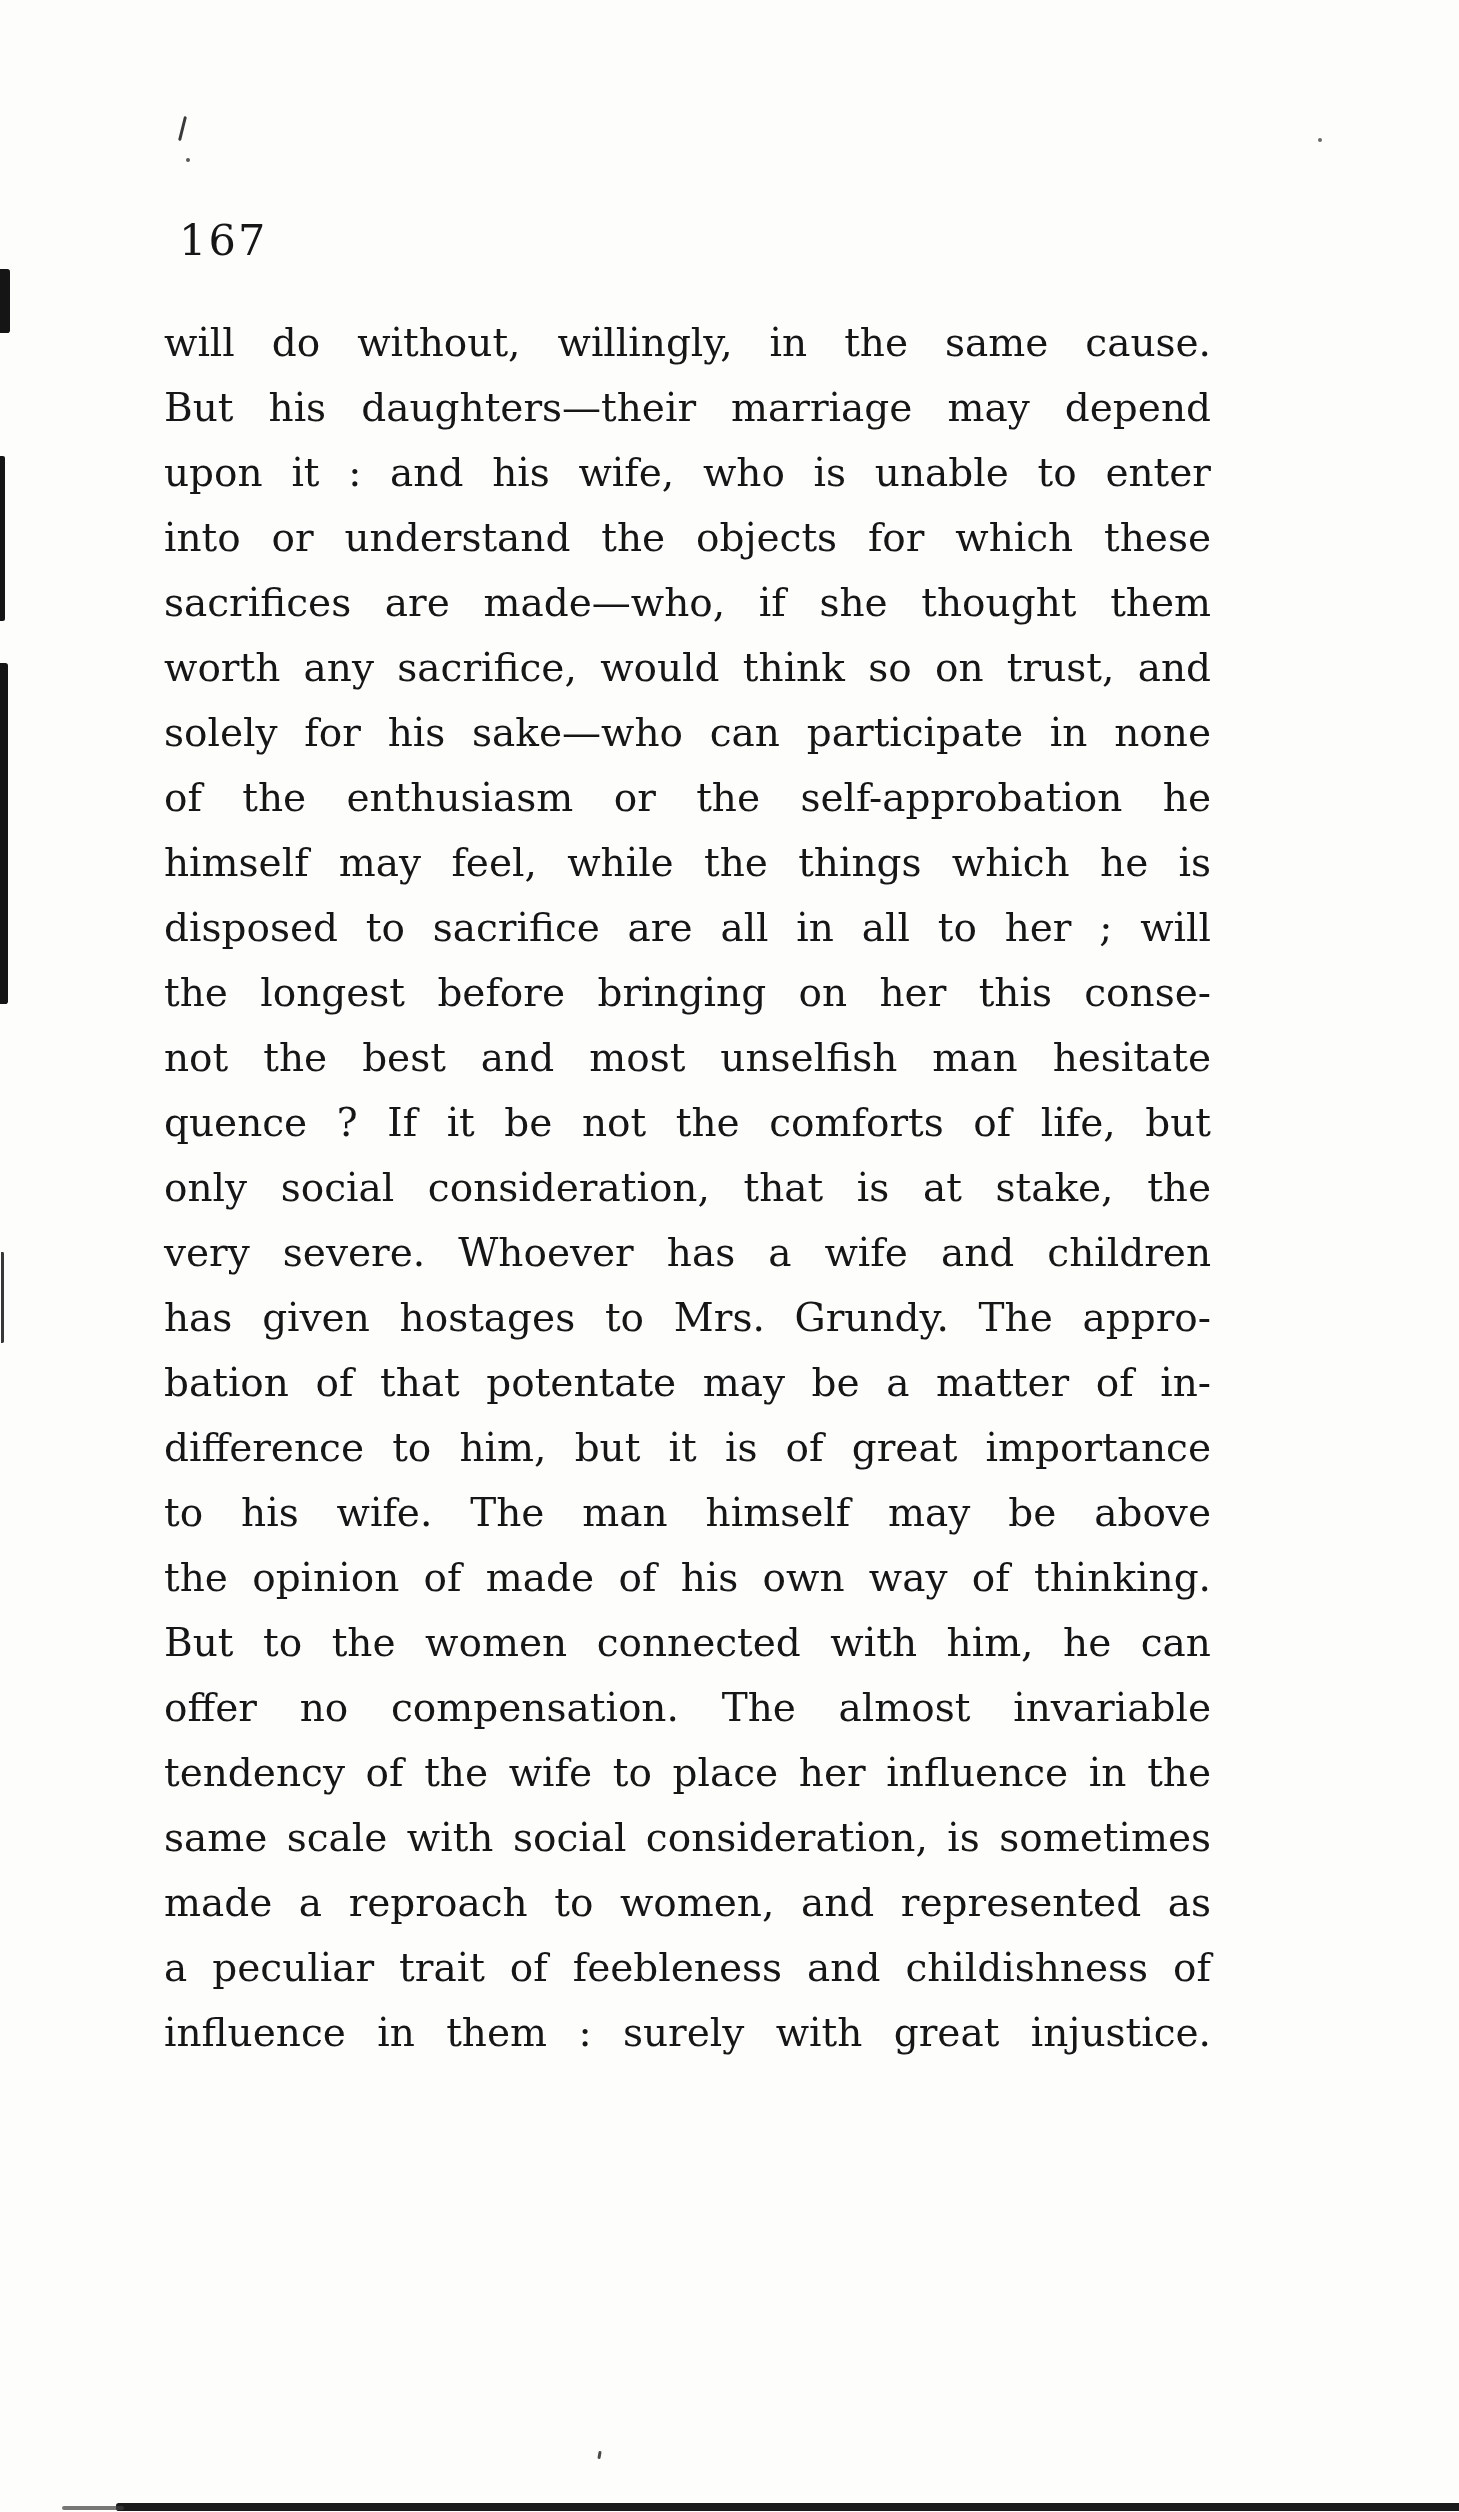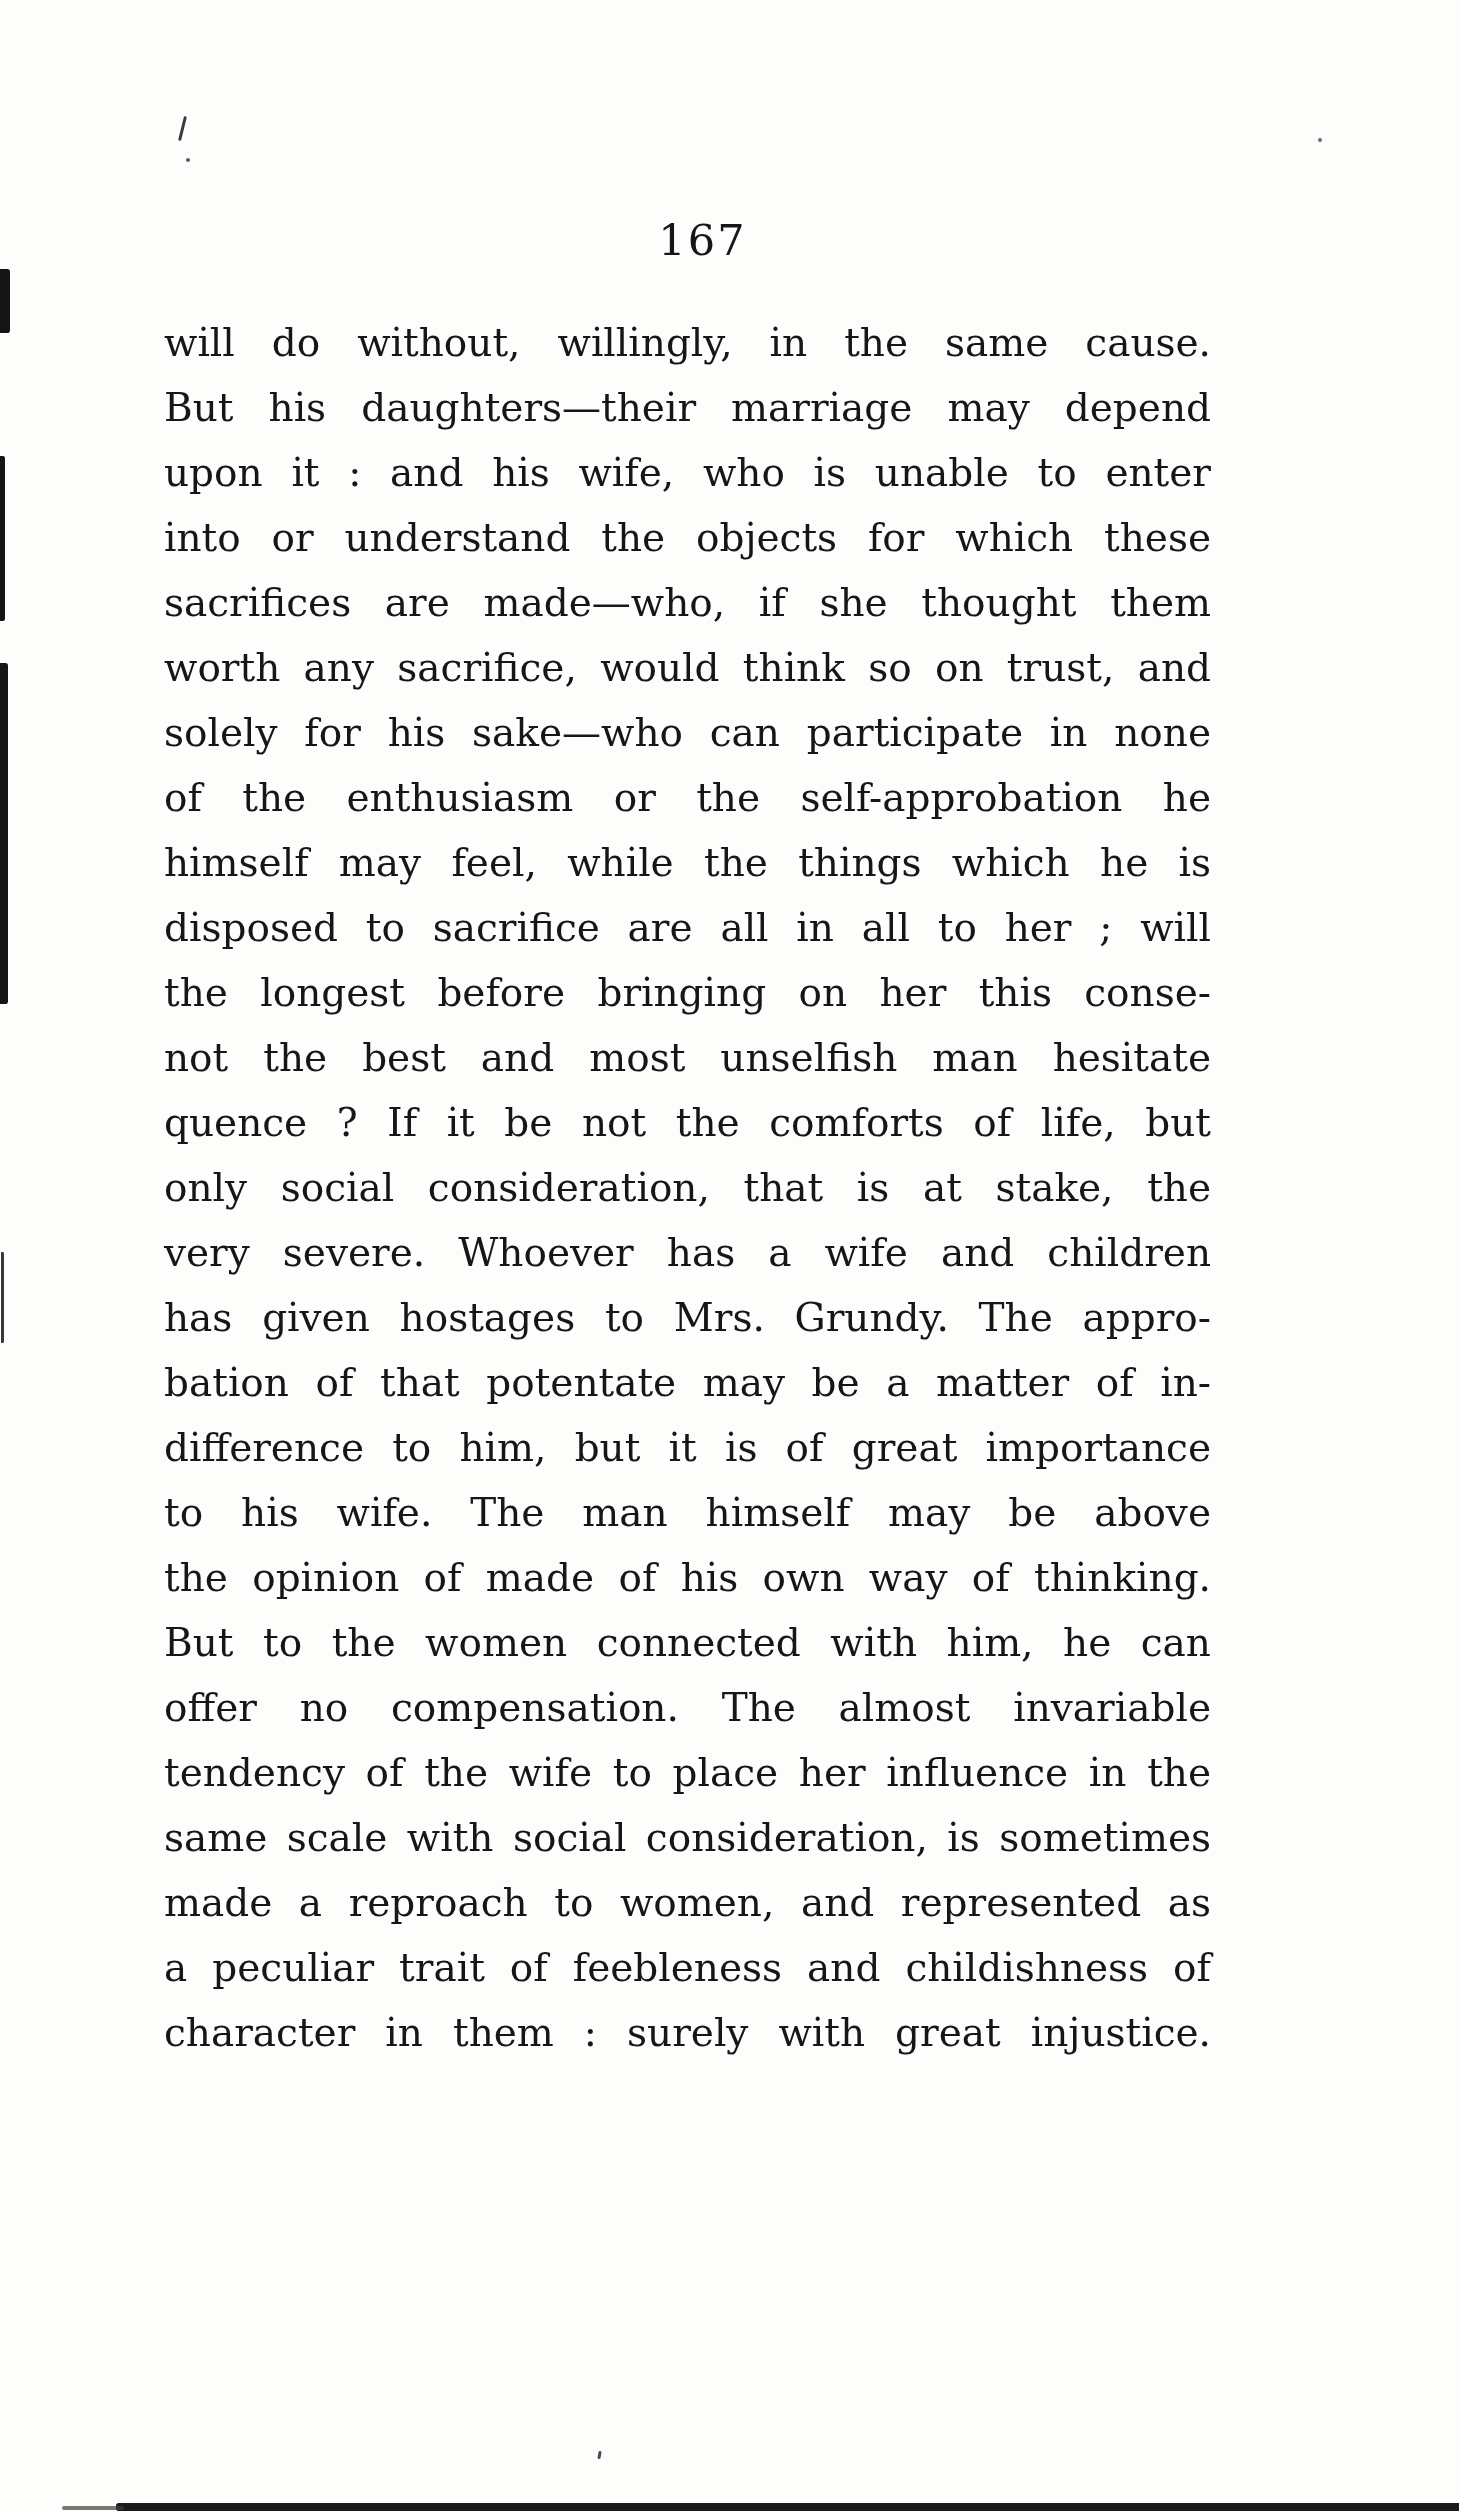--- a/index.html
+++ b/index.html
@@ -14,21 +14,20 @@
     background: #fdfdfc;
     font-family: "DejaVu Serif", "Liberation Serif", serif;
     color: #161616;
     overflow: hidden;
   }
   .page-number {
     position: absolute;
     left: 179px;
     top: 215px;
     width: 1047px;
-    text-align: center;
     font-size: 43px;
     letter-spacing: 2.1px;
   }
   .body-text {
     position: absolute;
     left: 164px;
     top: 310px;
     width: 1047px;
     font-size: 39px;
     line-height: 65px;
@@ -91,17 +90,17 @@
     <div class="line">bation of that potentate may be a matter of in-</div>
     <div class="line">difference to him, but it is of great importance</div>
     <div class="line">to his wife. The man himself may be above</div>
     <div class="line">the opinion of made of his own way of thinking.</div>
     <div class="line">But to the women connected with him, he can</div>
     <div class="line">offer no compensation. The almost invariable</div>
     <div class="line">tendency of the wife to place her influence in the</div>
     <div class="line">same scale with social consideration, is sometimes</div>
     <div class="line">made a reproach to women, and represented as</div>
     <div class="line">a peculiar trait of feebleness and childishness of</div>
-    <div class="line">character in them : surely with great injustice.</div>
+    <div class="line">influence in them : surely with great injustice.</div>
   </div>
 
 </div>
 
 
 </body></html>

